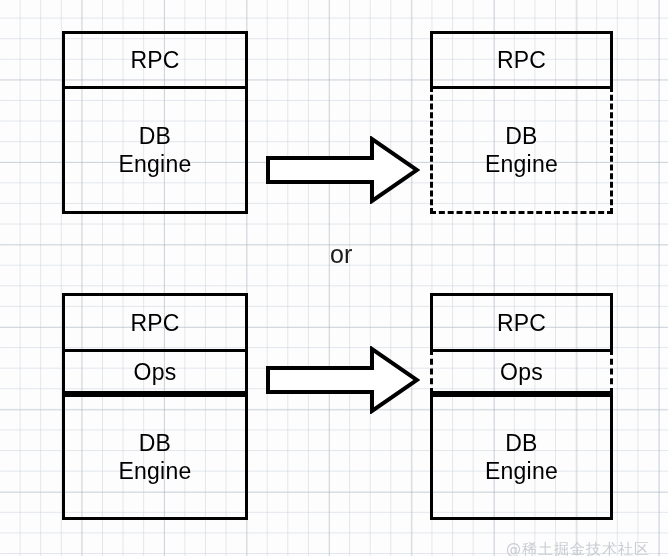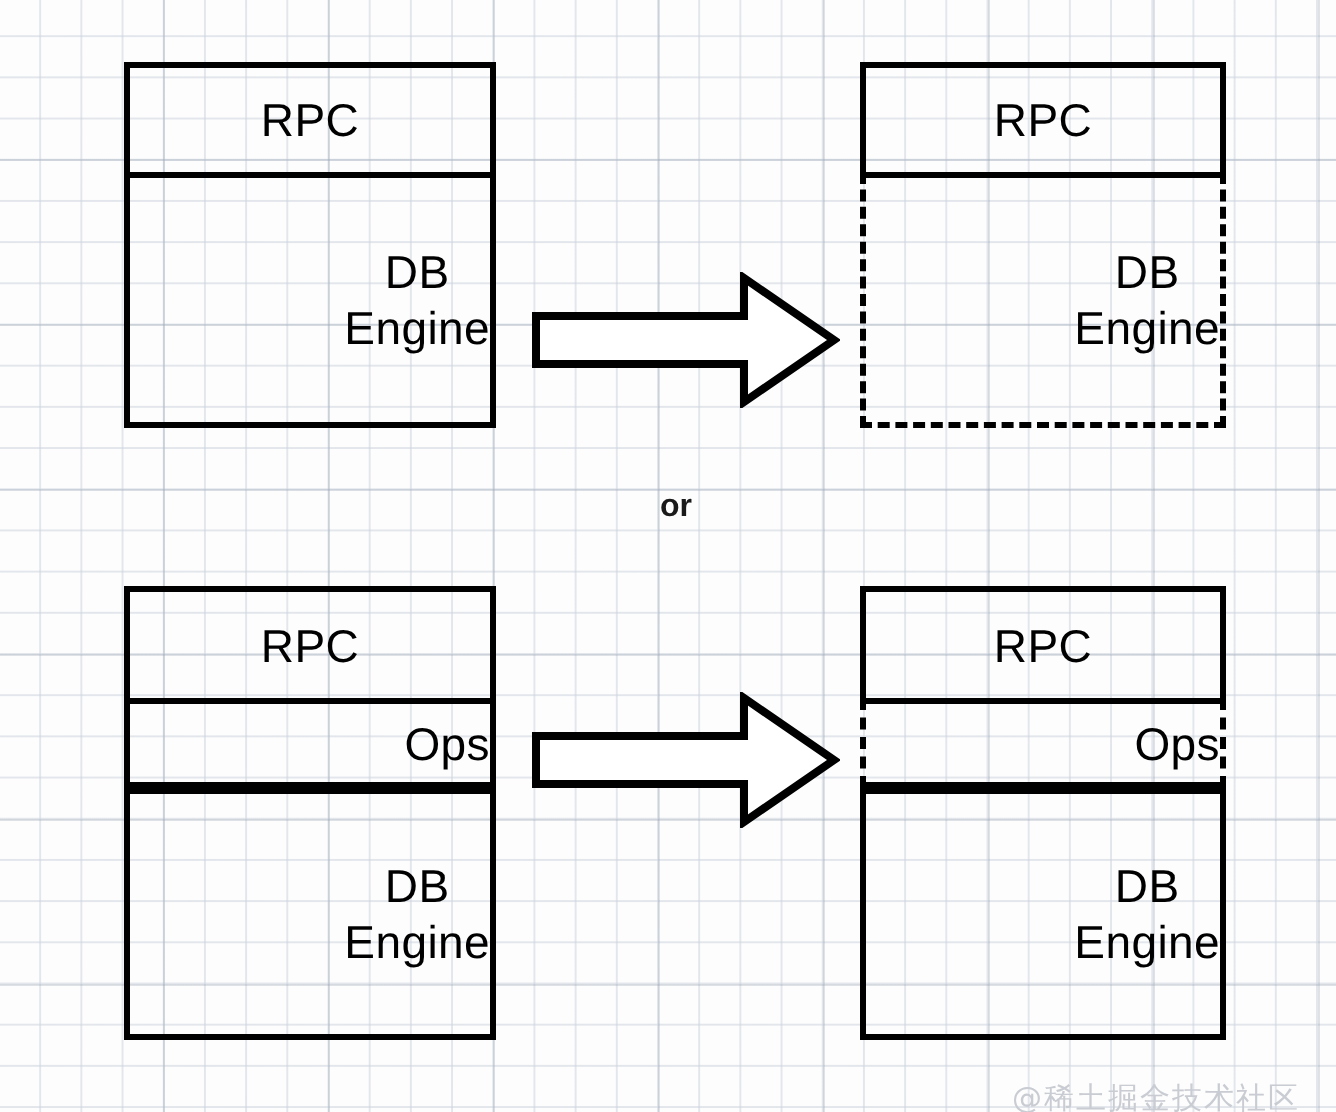--- a/index.html
+++ b/index.html
@@ -57,34 +57,33 @@
 
   
   .side-dashed {
     border-top: 3px solid #000000;
     border-bottom: 3px solid #000000;
     border-left: 3px dashed #000000;
     border-right: 3px dashed #000000;
   }
 
   
-  .join-top { margin-top: -3px; align-items: flex-end; }
+  .join-top { margin-top: -3px; }
 
   
   .arrow {
     position: absolute;
   }
 
   
   .or-label {
     position: absolute;
     color: #1a1a1a;
-    font-size: 16px;
+    font-size: 25px;
     line-height: 22px;
-    font-weight: bold;
   }
 
   
   .watermark {
     position: absolute;
     color: #c9ccd2;
     font-size: 15px;
     line-height: 18px;
     letter-spacing: 1px;
     font-family: "DejaVu Sans", sans-serif;

